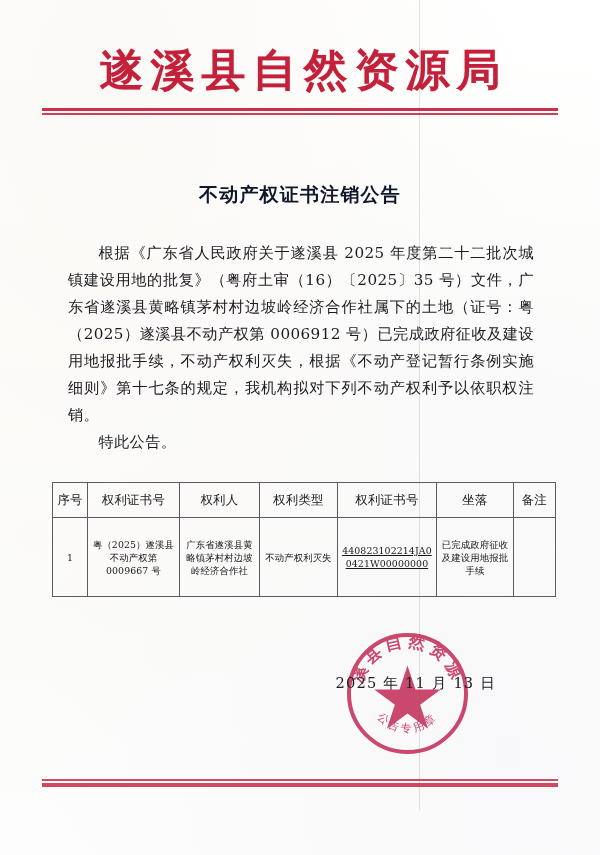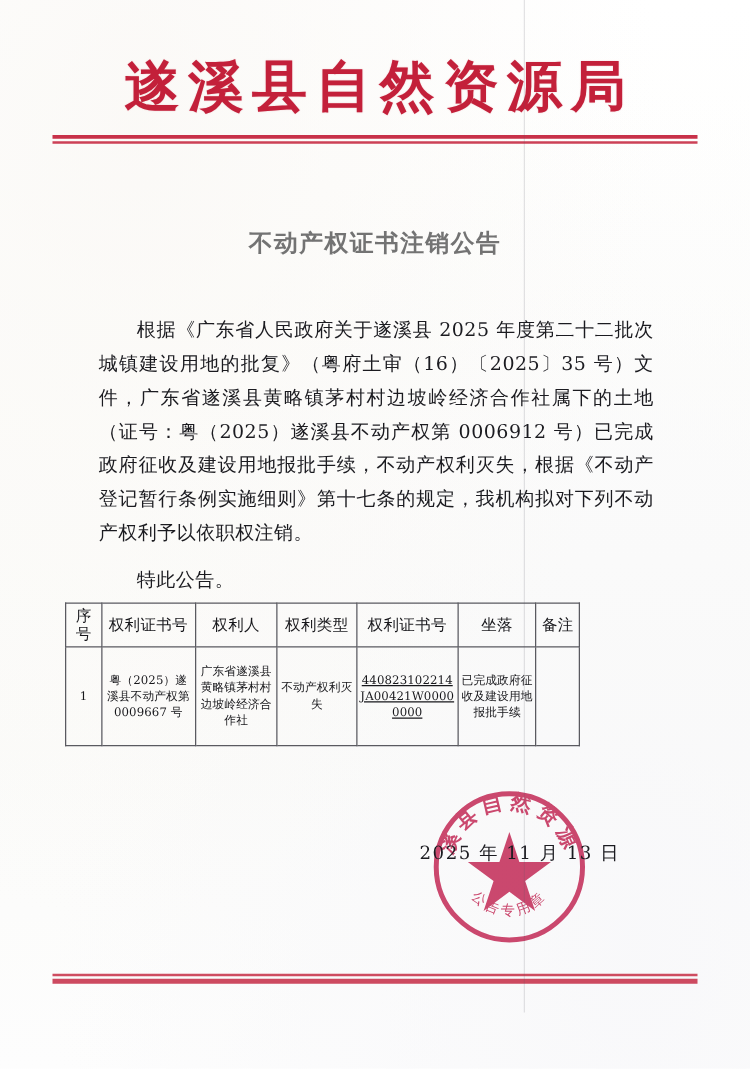--- a/index.html
+++ b/index.html
@@ -82,48 +82,48 @@
   .doc-title {
     position: absolute;
     left: 0;
     top: 182px;
     width: 600px;
     text-align: center;
     font-family: "DejaVu Serif", "Liberation Serif", serif;
     font-weight: bold;
     font-size: 19px;
     letter-spacing: 1.2px;
-    color: #737373;
+    color: #0f172a;
   }
 
   
   .body-text {
     position: absolute;
     left: 68px;
     top: 240px;
     width: 466px;
     font-family: "DejaVu Serif", "Liberation Serif", serif;
     font-size: 15.2px;
     line-height: 27px;
     color: #1b1b20;
     text-align: justify;
     text-justify: inter-ideograph;
     letter-spacing: .4px;
   }
   .body-text p {
-    margin: 11px;
+    margin: 0;
     text-indent: 2em;
   }
 
   
   .table-wrap {
     position: absolute;
     left: 52px;
     top: 482px;
-    width: 412px;
+    width: 504px;
   }
   table.notice {
     border-collapse: collapse;
     width: 100%;
     table-layout: fixed;
     font-family: "DejaVu Serif", "Liberation Serif", serif;
     color: #17171b;
   }
   table.notice th,
   table.notice td {

